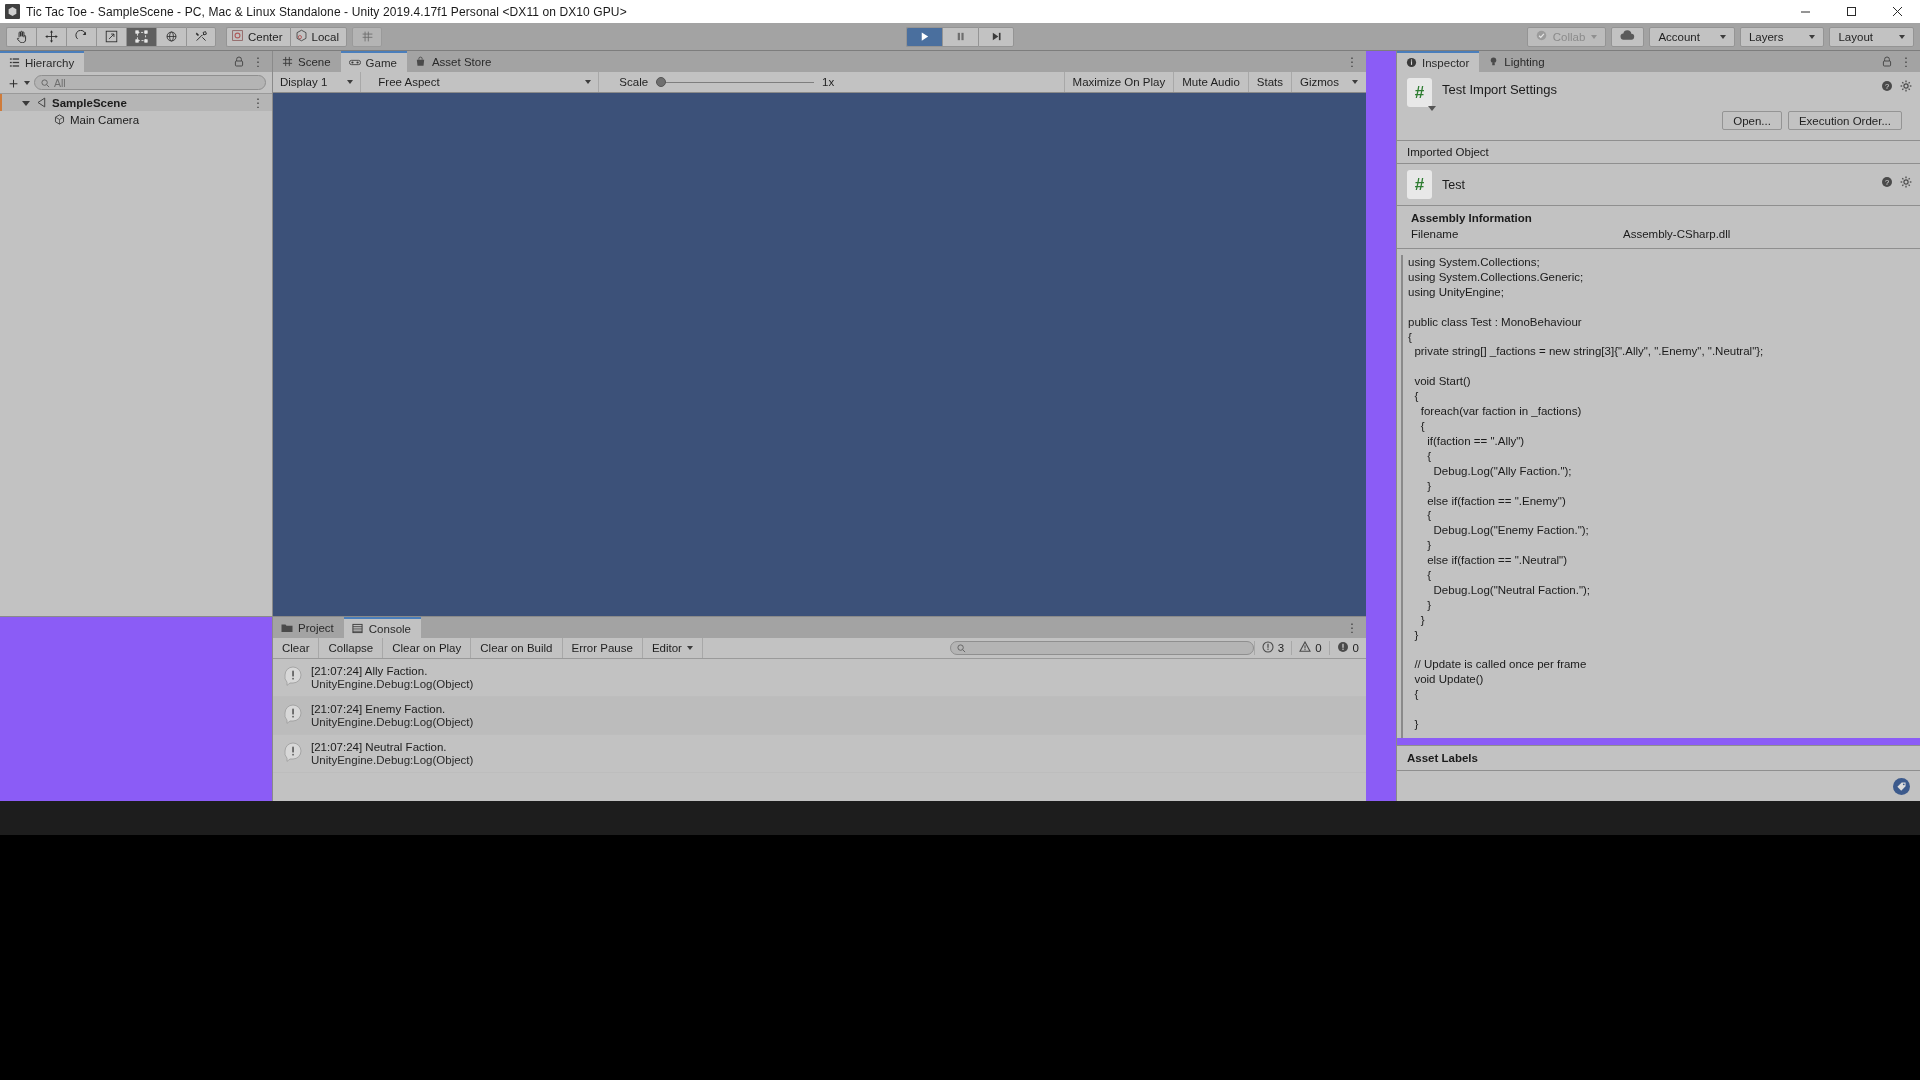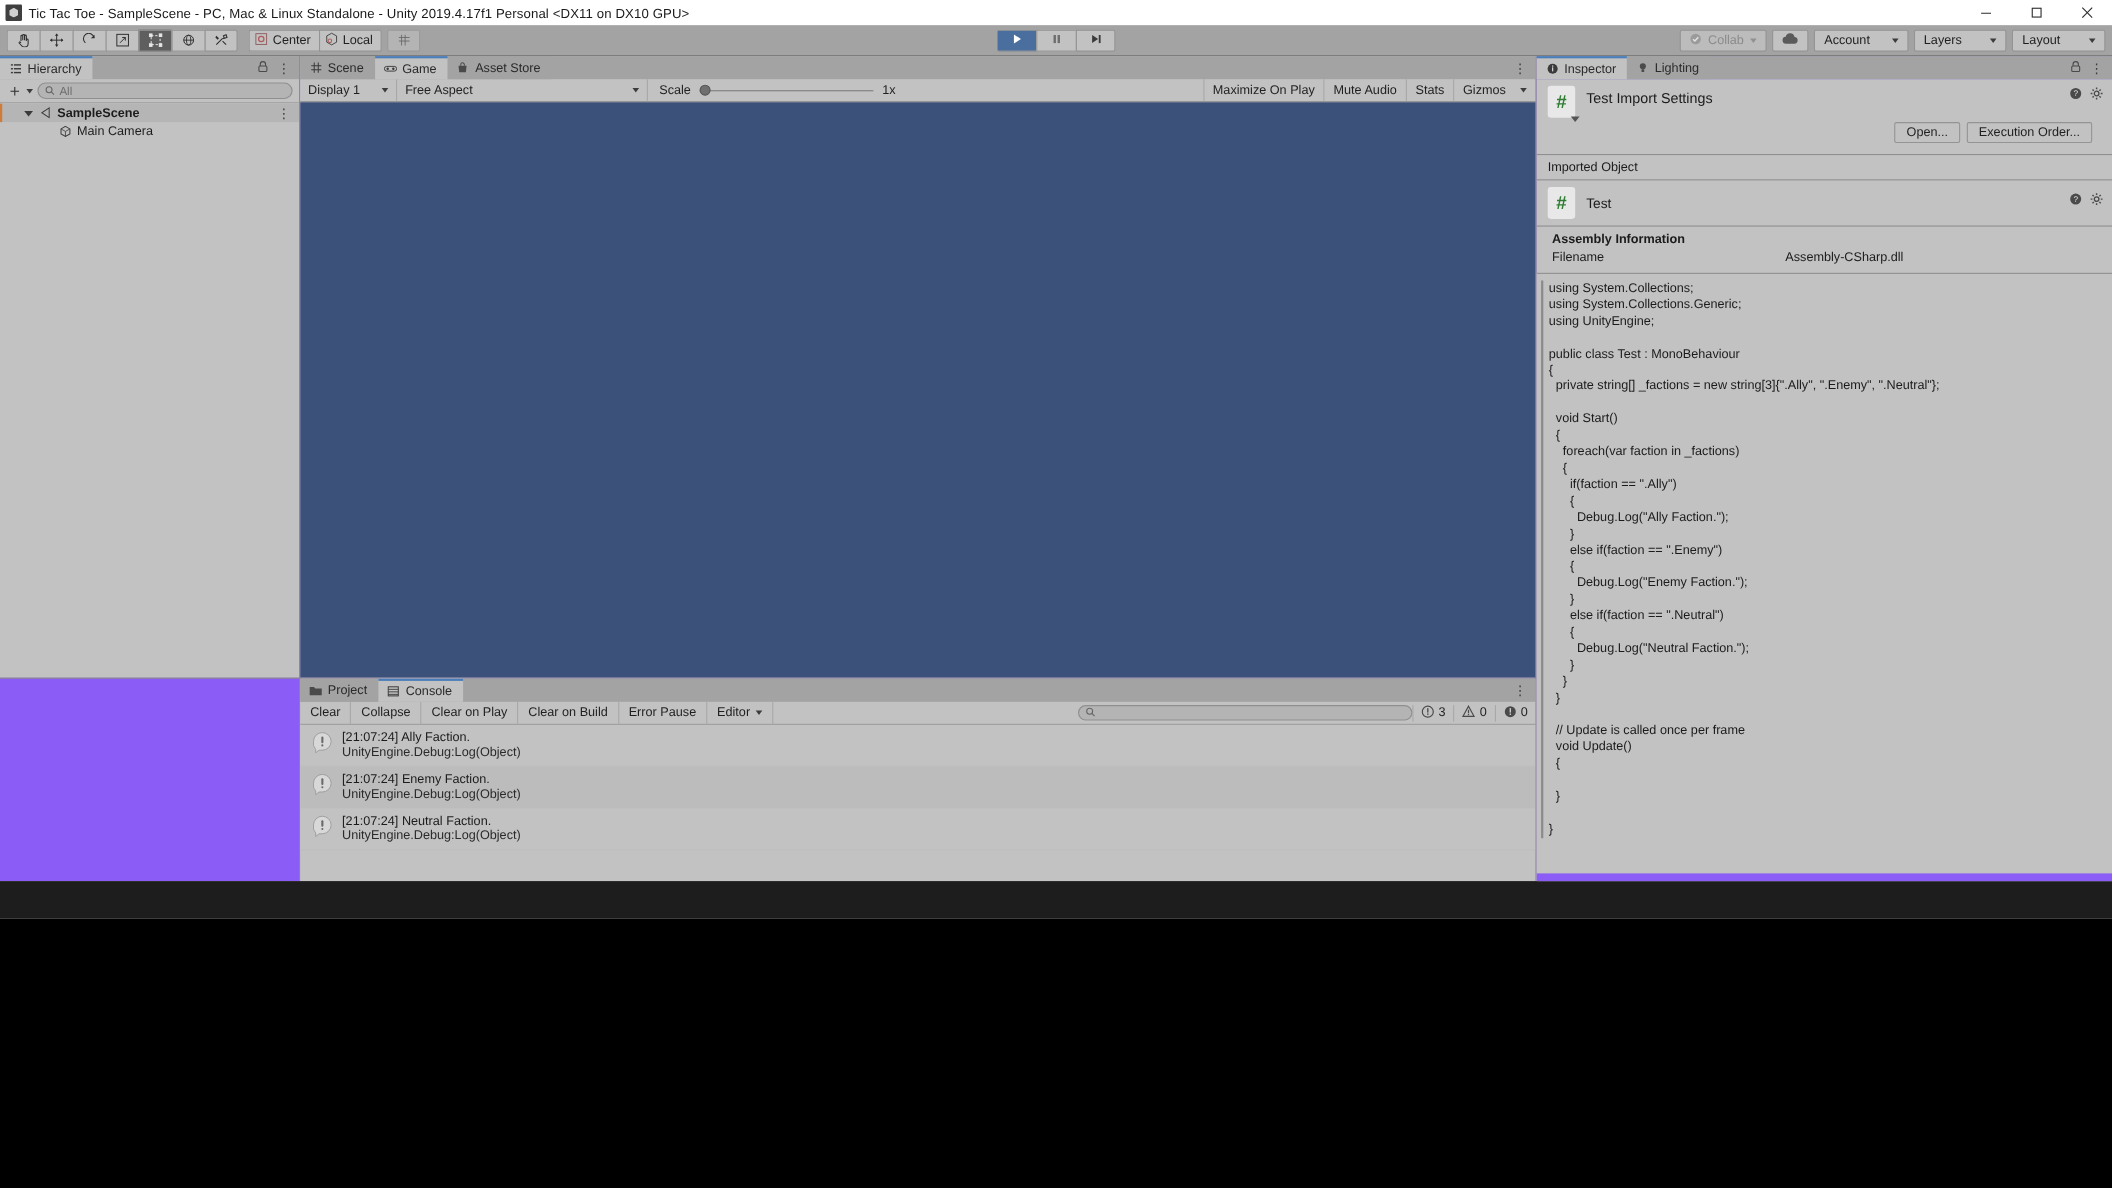--- a/index.html
+++ b/index.html
@@ -95,21 +95,21 @@
   }
   .rbtn.dim { color: #8b8b8b; background:#bcbcbc; }
   .caret { width:0;height:0;border-left:3.5px solid transparent;border-right:3.5px solid transparent;border-top:4px solid #3c3c3c; }
   .caret.dim { border-top-color:#909090; }
 
   
   .body { flex: 1; display: flex; min-height: 0; background: #8b5cf6; }
   .leftcol { width: 272px; display: flex; flex-direction: column; min-width:0; }
   .centercol { flex: 1; display: flex; flex-direction: column; min-width: 0; }
   .rightcol { width: 524px; display: flex; flex-direction: column; min-width:0;
-              border-left: 1px solid #8a8a8a; }
+              border-left: 1px solid #8a8a8a; margin-left: 30px; }
 
   
   .panel { display: flex; flex-direction: column; min-height: 0; background: #c2c2c2; }
   .tabrow {
     height: 21px; flex: 0 0 21px; background: #a3a3a3;
     display: flex; align-items: stretch; position: relative;
   }
   .tab {
     display: flex; align-items: center; gap: 5px; padding: 0 10px 0 8px;
     font-size: 11.5px; color: #2a2a2a; background: #a3a3a3;
@@ -134,21 +134,21 @@
   .hrow { height: 17px; display: flex; align-items: center; font-size: 11.5px; color: #1c1c1c; position: relative; }
   .hrow.sel { background: #b5b5b5; }
   .hrow.sel::before { content:''; position:absolute; left:0; top:0; bottom:0; width:2px; background:#cf7b3a; }
   .tri { width:0;height:0;border-left:5px solid #3a3a3a;border-top:3.5px solid transparent;border-bottom:3.5px solid transparent;margin-right:5px; }
   .tri.open { border-left:4px solid transparent;border-right:4px solid transparent;border-top:5px solid #3a3a3a;border-bottom:0;margin-top:2px; }
   .hname.bold { font-weight: bold; }
 
   
   .gv-toolbar {
     height: 21px; flex: 0 0 21px; background: #c2c2c2; display: flex; align-items: center;
-    border-bottom: 1px solid #8a8a8a; font-size: 11.5px; color: #1f1f1f;
+    border-bottom: 1px solid #8a8a8a; font-size: 11.5px; color: #1f1f1f; gap: 10px;
   }
   .gv-seg { display:flex;align-items:center; height:100%; padding: 0 7px; gap:6px;
             border-right: 1px solid #a8a8a8; }
   .scalewrap { display:flex; align-items:center; gap:8px; padding-left:10px; }
   .slider { position: relative; width: 158px; height: 12px; display:flex;align-items:center; }
   .slider .track { position:absolute; left:0; right:0; height:1px; background:#7e7e7e; }
   .slider .knob { position:absolute; left:0; width:10px;height:10px;border-radius:50%;background:#6f6f6f;border:1px solid #555; }
   .gv-right { margin-left: auto; display: flex; align-items: stretch; height: 100%; }
   .gv-rbtn { display:flex;align-items:center;padding:0 8px;border-left:1px solid #a8a8a8; font-size:11.5px;color:#1f1f1f; gap:5px;}
   .gameview { flex: 1; background: #3c5179; }
@@ -812,18 +812,29 @@
             <div class="codeline">  // Update is called once per frame</div>
             <div class="codeline">  void Update()</div>
             <div class="codeline">  {</div>
             <div class="codeline">&nbsp;</div>
             <div class="codeline">  }</div>
             <div class="codeline">&nbsp;</div>
             <div class="codeline">}</div>
           </div>
         </div>
 
+        <div class="insp-foot">
+          <div class="asset-labels-h">Asset Labels</div>
+          <div class="asset-labels-b">
+            <div class="labelicon">
+              <svg width="11" height="11" viewBox="0 0 12 12">
+                  <path d="M1.5 6.3L6.2 1.6h4.2v4.2L5.7 10.5z" fill="#dcdcdc"></path>
+                  <circle cx="8.5" cy="3.6" r="1" fill="#3c5a8c"></circle>
+                </svg>
+            </div>
+          </div>
+        </div>
       </div>
     </div>
   </div>
 
   <div class="statusbar"></div>
 </div>
 
 </body></html>

